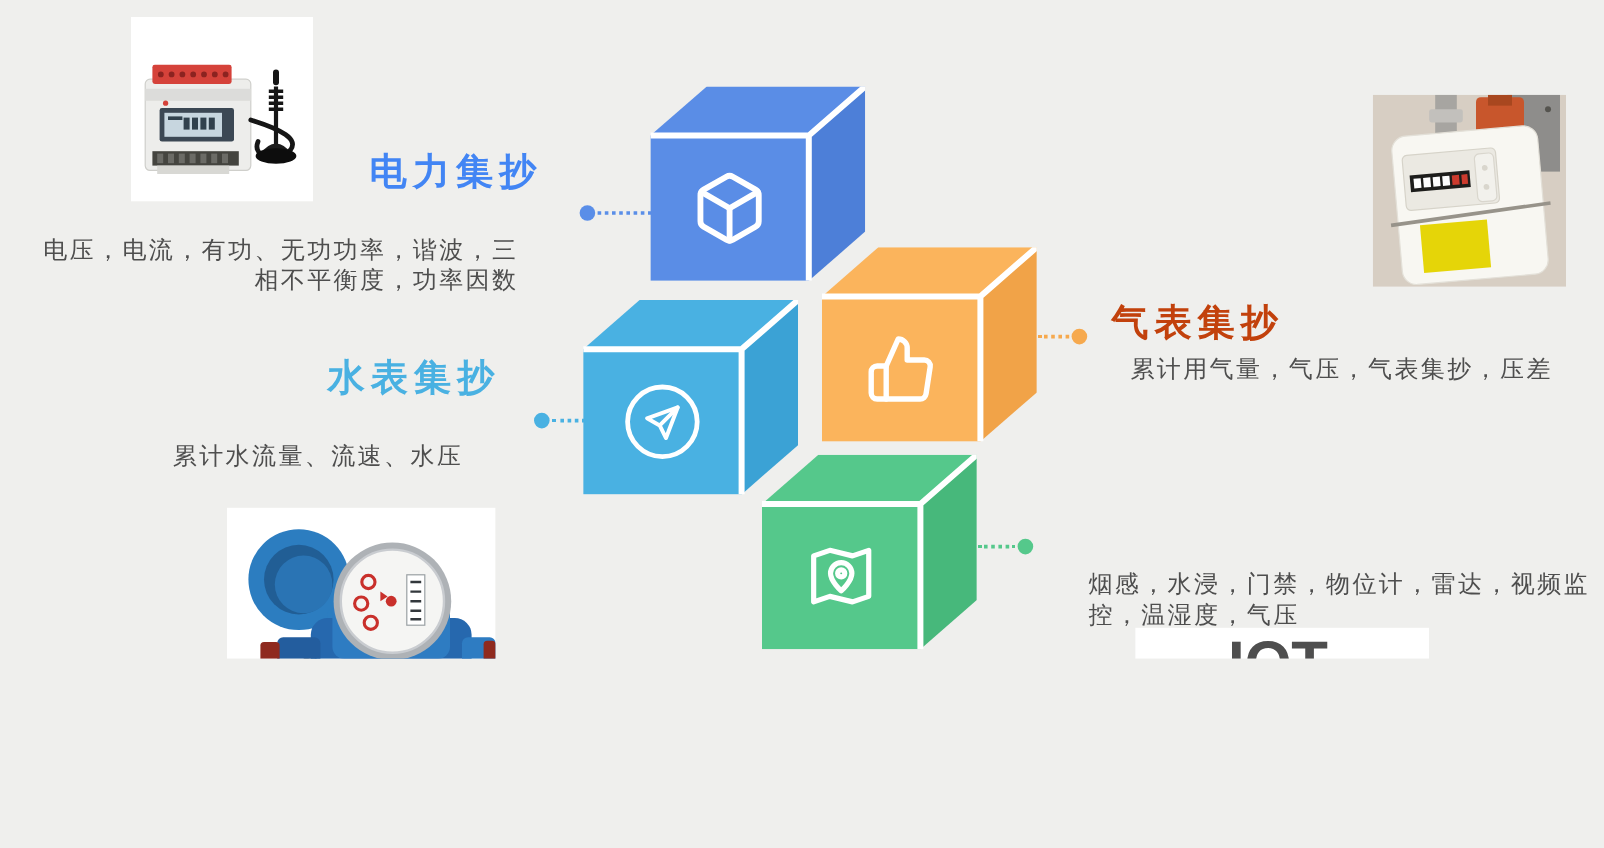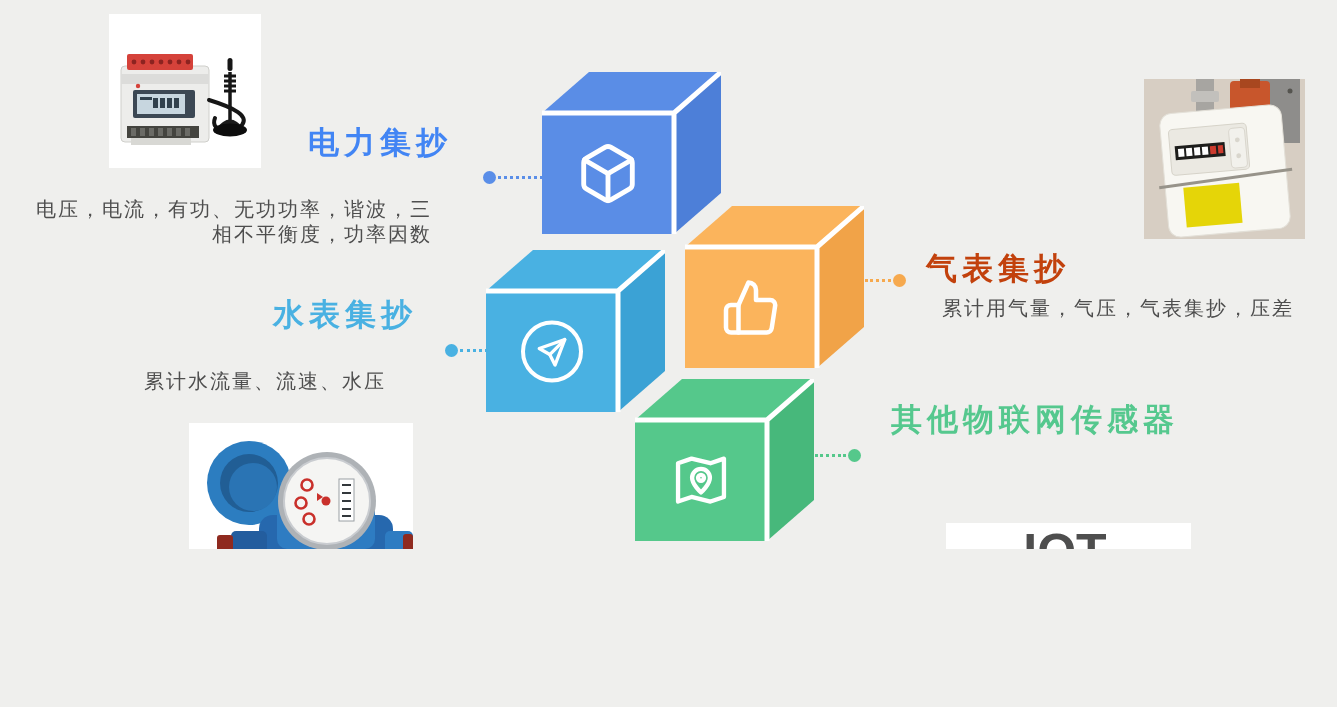--- a/index.html
+++ b/index.html
@@ -201,21 +201,21 @@
         <path d="M14 103 L148 96" stroke="#97938a" stroke-width="3" fill="none"></path>
         <rect x="38" y="105" width="56" height="40" fill="#e5d508"></rect>
       </g>
     </svg>
   </figure>
 
   <div class="connector other-connector">
     <span class="dashes"></span>
     <span class="dot"></span>
   </div>
-  <h2 class="title other-title">其他物联网传感器</h2>
+  <p class="desc other-desc">烟感，水浸，门禁，物位计，雷达，视频监控，温湿度，气压</p>
 
   <figure class="photo water-photo">
     <svg width="224" height="176" viewBox="0 0 224 176">
       <rect width="224" height="176" fill="#ffffff"></rect>
       <path d="M72 122 C30 172 205 186 184 132" stroke="#b9bcc0" stroke-width="9" fill="none"></path>
       <path d="M72 122 C30 172 205 186 184 132" stroke="#8e9296" stroke-width="9" fill="none" stroke-dasharray="2 3"></path>
       <path d="M84 132 C58 176 196 180 172 140" stroke="#a6aaae" stroke-width="7" fill="none"></path>
       <circle cx="60" cy="60" r="42" fill="#2c7dc0"></circle>
       <circle cx="60" cy="60" r="29" fill="#215e95"></circle>
       <circle cx="64" cy="64" r="24" fill="#2a74b4"></circle>

